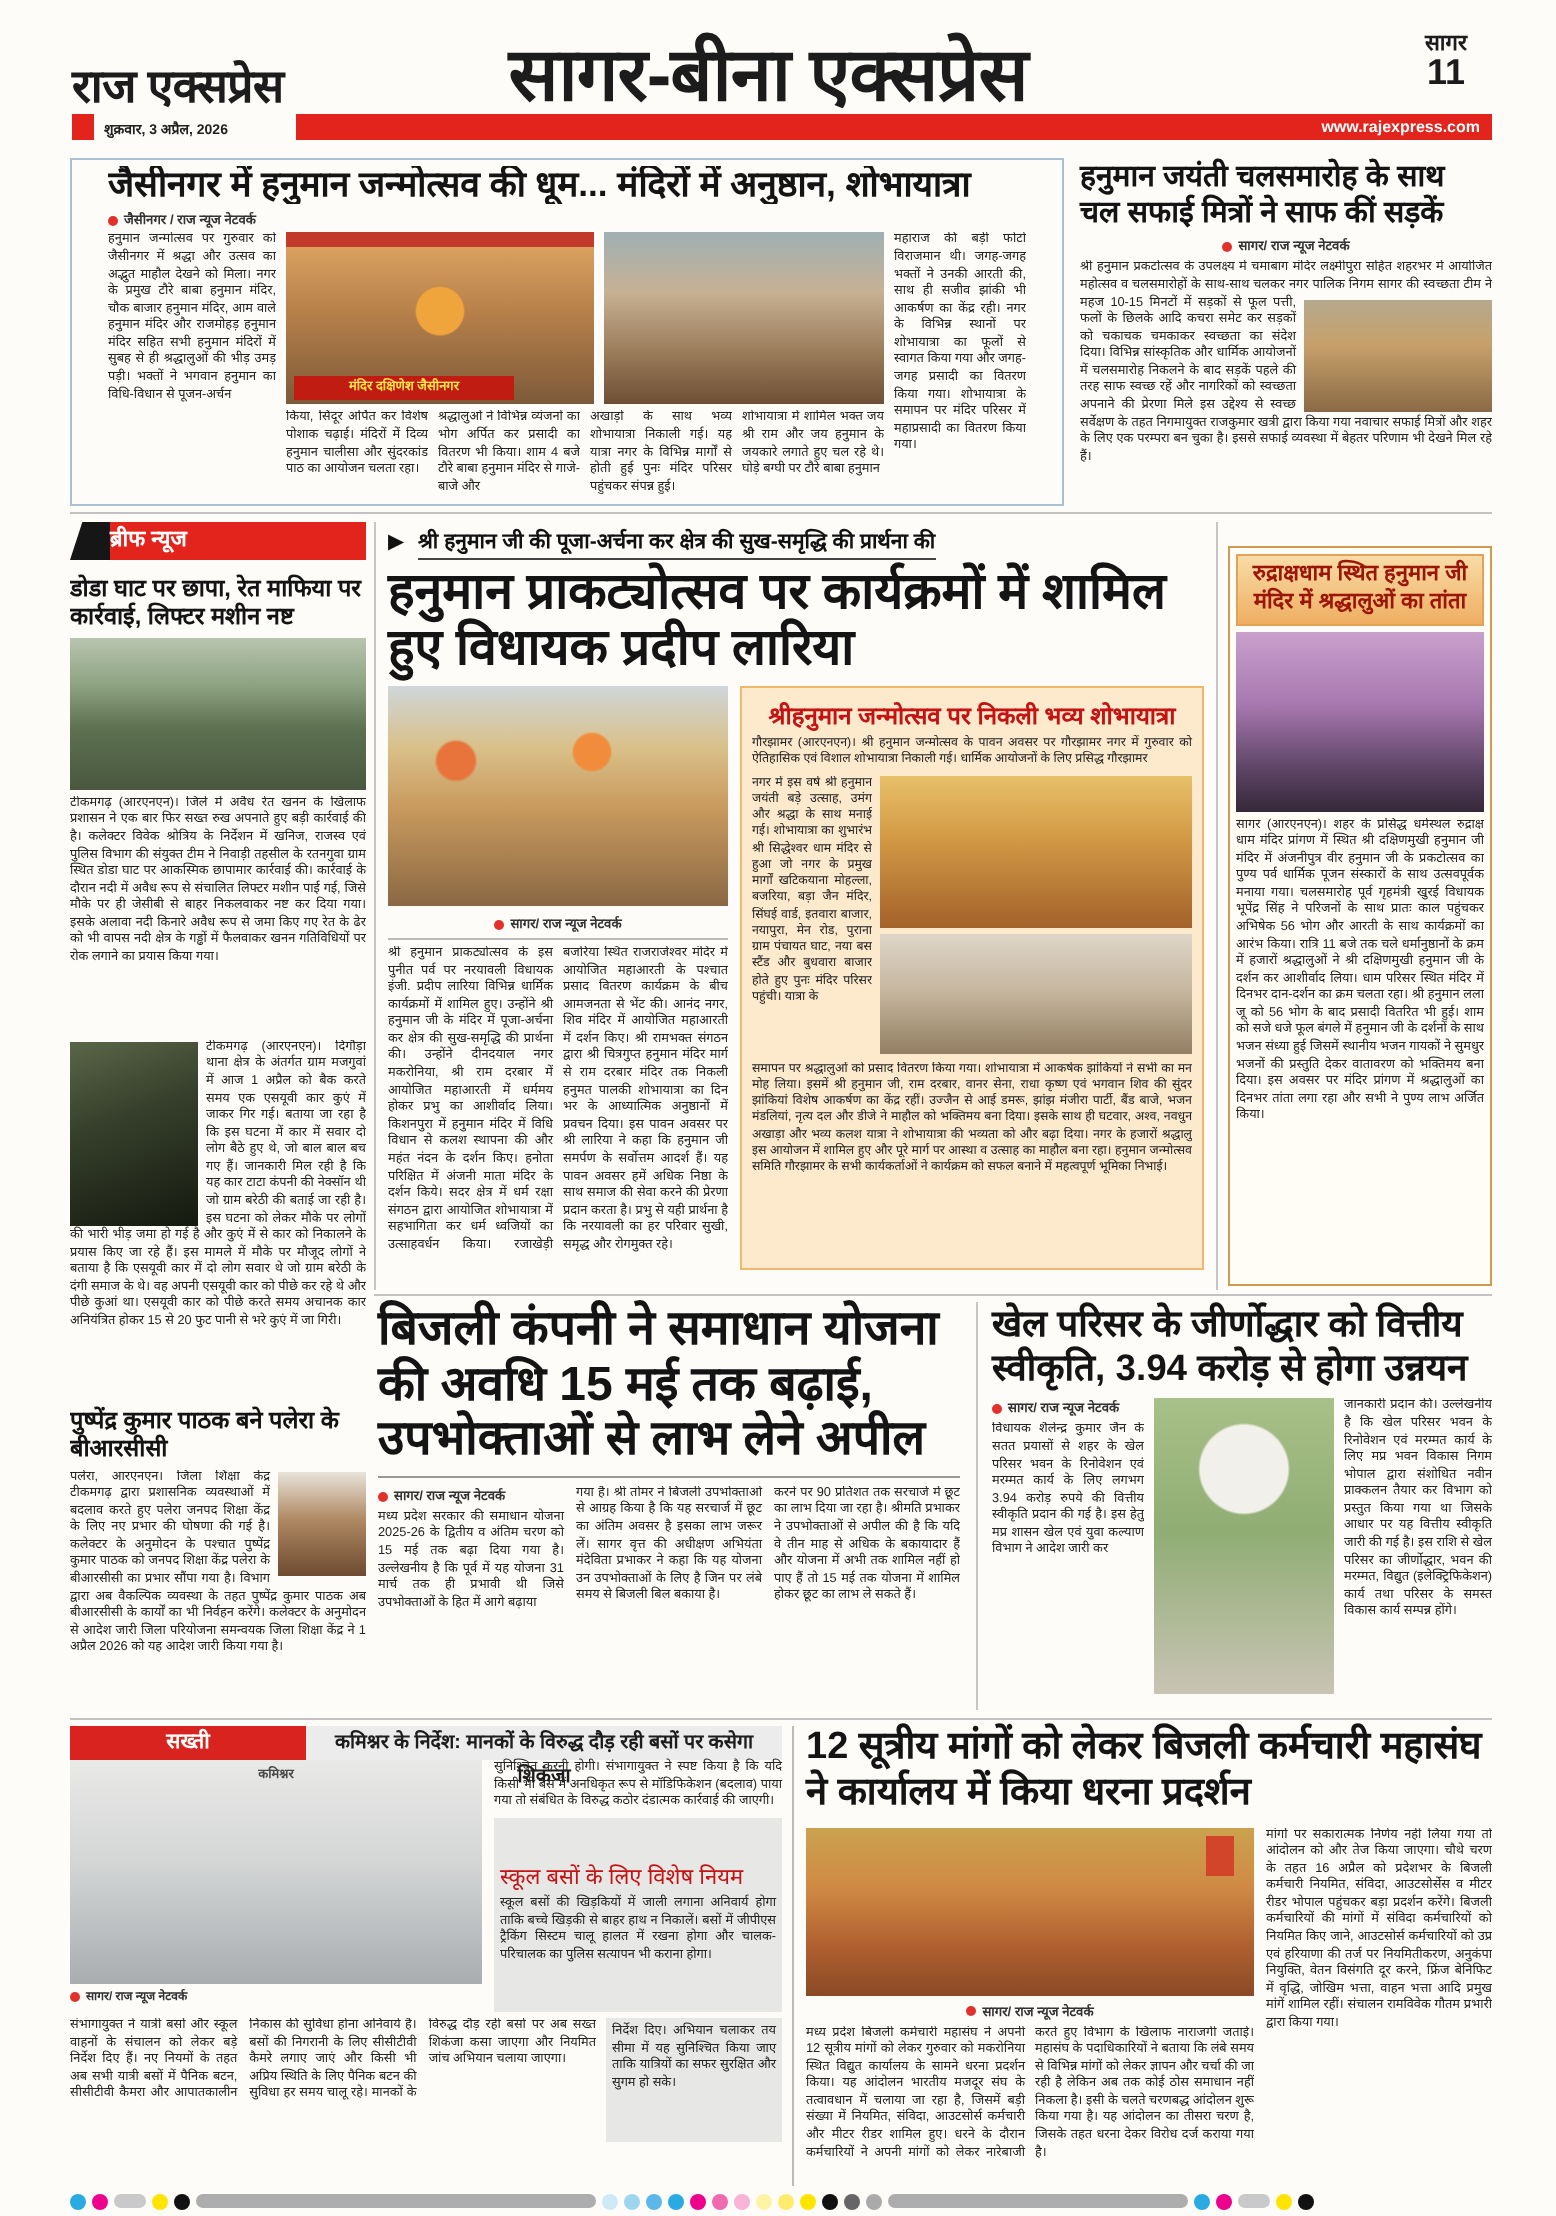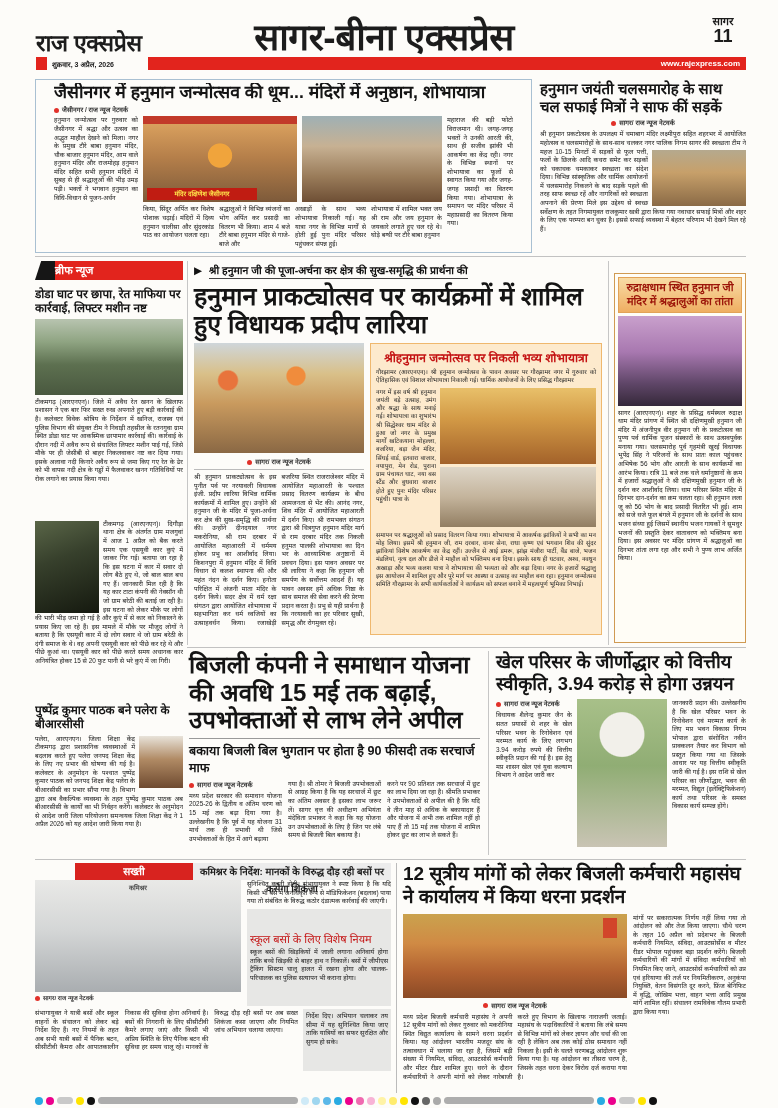--- a/index.html
+++ b/index.html
@@ -41,21 +41,21 @@
   .btab .red{position:absolute;left:20px;right:0;top:0;height:19px;background:#e2241d;color:#fff;font-size:11px;font-weight:800;text-align:left;line-height:19px;}
   .bhead{font-size:11.8px;font-weight:800;line-height:1.22;color:#141414;margin:7px 0 3px 0;}
   
   .kick{font-size:10.5px;font-weight:800;color:#111;}
   .kick .txt{border-bottom:1px solid #444;padding-bottom:2px;}
   .peach{background:#fdeacd;border:1px solid #efb86e;}
   .gh-head{color:#c41313;font-size:12px;font-weight:800;text-align:center;margin:1px 0 2px 0;}
   .rud-box{border:1px solid #d09a52;background:#fffdf6;}
   .rud-head{background:linear-gradient(180deg,#f8dca6,#efae62);border:1px solid #e2a257;color:#9c1509;font-size:11px;font-weight:800;text-align:center;padding:3px 1px;line-height:1.25;}
   .subhead{font-size:12.6px;font-weight:800;color:#141414;}
-  .sakhti{background:#d8231f;color:#fff;font-size:10.5px;font-weight:800;text-align:center;line-height:17px;margin-left:40px;}
+  .sakhti{background:#d8231f;color:#fff;font-size:10.5px;font-weight:800;text-align:center;line-height:17px;}
   .kickbar{background:#ececec;color:#1d1d1d;font-size:9.8px;font-weight:800;text-align:center;line-height:17px;}
   .graybox{background:#e7e7e5;}
   .sp-title{color:#c41313;font-size:11px;font-weight:400;line-height:1.2;margin-top:21px;}
   .cols2{column-count:2;column-gap:5px;}
   .cols3{column-count:3;column-gap:6px;}
   
   .pm{display:flex;align-items:center;gap:3px;}
   .pm .d{width:8px;height:8px;border-radius:50%;}
   .pm .pill{width:16px;height:7px;border-radius:4px;background:#c9c9c9;}
   .pm .bar{height:7px;border-radius:4px;background:#adadad;}
@@ -167,21 +167,20 @@
     <div class="rud-head">रुद्राक्षधाम स्थित हनुमान जी मंदिर में श्रद्धालुओं का तांता</div>
     <div class="ph ph-rudra" style="width:100%;height:90px;margin:3px 0;"></div>
     <div class="tiny jt clip" style="height:258px;">सागर (आरएनएन)। शहर के प्रसिद्ध धर्मस्थल रुद्राक्ष धाम मंदिर प्रांगण में स्थित श्री दक्षिणमुखी हनुमान जी मंदिर में अंजनीपुत्र वीर हनुमान जी के प्रकटोत्सव का पुण्य पर्व धार्मिक पूजन संस्कारों के साथ उत्सवपूर्वक मनाया गया। चलसमारोह पूर्व गृहमंत्री खुरई विधायक भूपेंद्र सिंह ने परिजनों के साथ प्रातः काल पहुंचकर अभिषेक 56 भोग और आरती के साथ कार्यक्रमों का आरंभ किया। रात्रि 11 बजे तक चले धर्मानुष्ठानों के क्रम में हजारों श्रद्धालुओं ने श्री दक्षिणमुखी हनुमान जी के दर्शन कर आशीर्वाद लिया। धाम परिसर स्थित मंदिर में दिनभर दान-दर्शन का क्रम चलता रहा। श्री हनुमान लला जू को 56 भोग के बाद प्रसादी वितरित भी हुई। शाम को सजे धजे फूल बंगले में हनुमान जी के दर्शनों के साथ भजन संध्या हुई जिसमें स्थानीय भजन गायकों ने सुमधुर भजनों की प्रस्तुति देकर वातावरण को भक्तिमय बना दिया। इस अवसर पर मंदिर प्रांगण में श्रद्धालुओं का दिनभर तांता लगा रहा और सभी ने पुण्य लाभ अर्जित किया।</div>
   </div>
 
   <div class="hr" style="left:187px;top:647px;width:559px;"></div>
 
   <div class="abs" style="left:187px;top:651px;width:302px;height:204px;border-right:1px solid #c6c6c6;padding:0 8px 0 2px;">
     <div class="hl" style="font-size:24px;line-height:1.15;">बिजली कंपनी ने समाधान योजना की अवधि 15 मई तक बढ़ाई, उपभोक्ताओं से लाभ लेने अपील</div>
     <div style="border-top:1px solid #999;margin:4px 0 3px 0;"></div>
-    <div class="subhead">बकाया बिजली बिल भुगतान पर होता है 90 फीसदी तक सरचार्ज माफ</div>
     <div class="cols3 clip" style="margin-top:4px;height:112px;">
       <div class="byline" style="margin-bottom:3px;"><span class="dot"></span><span>सागर/ राज न्यूज नेटवर्क</span></div>
       <div class="tiny jt">मध्य प्रदेश सरकार की समाधान योजना 2025-26 के द्वितीय व अंतिम चरण को 15 मई तक बढ़ा दिया गया है। उल्लेखनीय है कि पूर्व में यह योजना 31 मार्च तक ही प्रभावी थी जिसे उपभोक्ताओं के हित में आगे बढ़ाया</div>
       <div class="tiny jt">गया है। श्री तोमर ने बिजली उपभोक्ताओं से आग्रह किया है कि यह सरचार्ज में छूट का अंतिम अवसर है इसका लाभ जरूर लें। सागर वृत्त की अधीक्षण अभियंता मंदेविता प्रभाकर ने कहा कि यह योजना उन उपभोक्ताओं के लिए है जिन पर लंबे समय से बिजली बिल बकाया है।</div>
       <div class="tiny jt">करने पर 90 प्रतिशत तक सरचार्ज में छूट का लाभ दिया जा रहा है। श्रीमति प्रभाकर ने उपभोक्ताओं से अपील की है कि यदि वे तीन माह से अधिक के बकायादार हैं और योजना में अभी तक शामिल नहीं हो पाए हैं तो 15 मई तक योजना में शामिल होकर छूट का लाभ ले सकते हैं।</div>
     </div>
   </div>
 
   <div class="abs" style="left:496px;top:651px;width:250px;height:204px;">
     <div class="hl" style="font-size:18.4px;line-height:1.18;">खेल परिसर के जीर्णोद्धार को वित्तीय स्वीकृति, 3.94 करोड़ से होगा उन्नयन</div>

